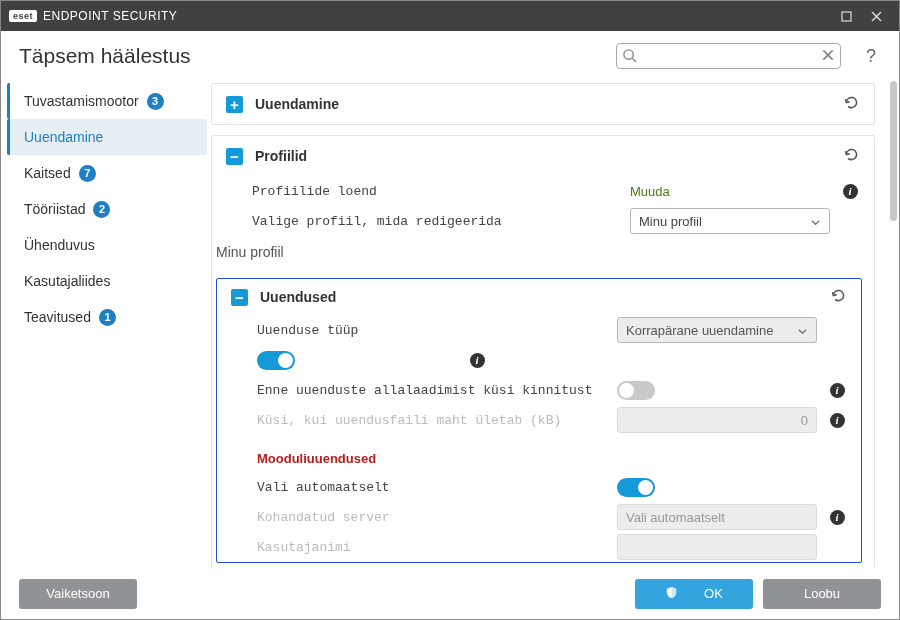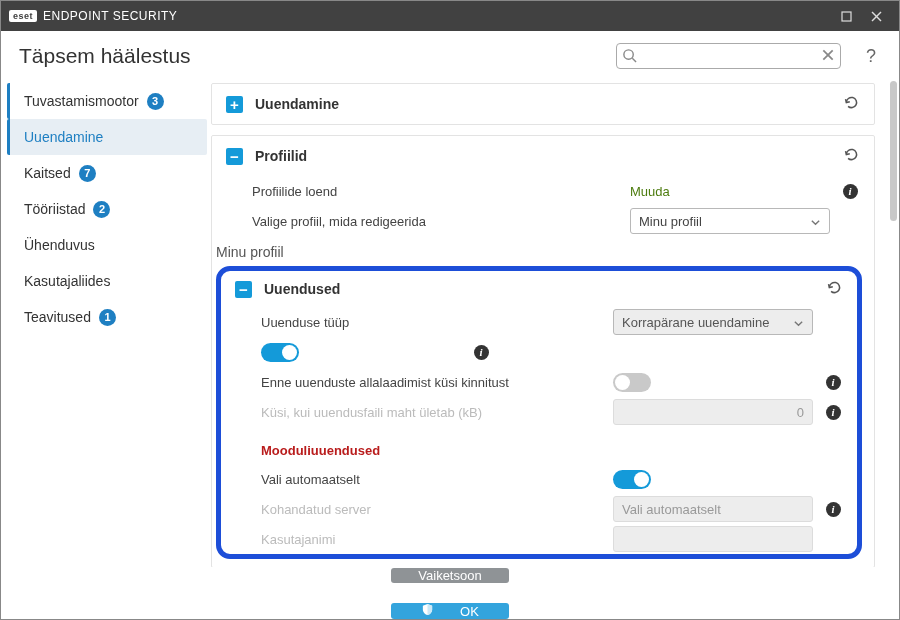--- a/index.html
+++ b/index.html
@@ -32,41 +32,41 @@
   .panel { border: 1px solid #e3e3e3; border-radius: 2px; margin: 6px 8px 10px 0; background: #fff; }
   .panel-header { display: flex; align-items: center; height: 40px; padding: 0 14px; gap: 12px; }
   .panel-header.tight { height: 36px; }
   .exp-icon { width: 17px; height: 17px; display: inline-flex; align-items: center; justify-content: center; background: #149ad9; color: #fff; font-weight: 700; font-size: 15px; border-radius: 2px; cursor: pointer; line-height: 1; }
   .exp-icon.minus::before { content: "−"; }
   .exp-icon.plus::before { content: "+"; }
   .panel-title { font-size: 14px; font-weight: 600; color: #333; flex: 1; }
   .revert-icon { color: #555; cursor: pointer; }
   .revert-icon svg { width: 17px; height: 17px; }
   .row { display: flex; align-items: center; min-height: 30px; padding: 2px 14px 2px 40px; gap: 10px; font-size: 13px; color: #444; }
-  .row .label { flex: 1; }
+  .row .label { flex: 1; font-family: Liberation Mono, monospace; }
   .row .label.disabled { color: #bbb; }
   .row .ctrl { width: 200px; display: flex; align-items: center; }
   .row .info { width: 20px; display: flex; justify-content: center; color: #333; }
   .info-icon { width: 15px; height: 15px; border-radius: 50%; background: #333; color: #fff; font-size: 11px; font-weight: 700; display: inline-flex; align-items: center; justify-content: center; font-style: italic; font-family: Georgia, serif; cursor: help; }
   .link { color: #4d7c0f; cursor: pointer; }
   .select { width: 200px; height: 26px; border: 1px solid #b8b8b8; border-radius: 3px; background: #fff; display: flex; align-items: center; padding: 0 8px; font-size: 13px; color: #444; position: relative; cursor: pointer; }
   .select.disabled { background: #ededed; color: #555; cursor: default; }
   .select .chev { position: absolute; right: 8px; top: 7px; color: #777; }
   .num-input { width: 200px; height: 26px; border: 1px solid #dcdcdc; background: #ededed; border-radius: 3px; text-align: right; padding: 0 8px; font-size: 13px; color: #999; }
   .text-input-dis { width: 200px; height: 26px; border: 1px solid #dcdcdc; background: #ededed; border-radius: 3px; padding: 0 8px; font-size: 13px; color: #999; display: flex; align-items: center; }
   .toggle { width: 38px; height: 19px; border-radius: 10px; position: relative; cursor: pointer; }
   .toggle.on { background: #149ad9; }
   .toggle.off { background: #c9c9c9; }
   .toggle .knob { position: absolute; width: 15px; height: 15px; background: #fff; border-radius: 50%; top: 2px; }
   .toggle.on .knob { right: 2px; }
   .toggle.off .knob { left: 2px; }
   .subhead { font-size: 14px; color: #555; padding: 8px 0 4px 4px; }
   .sub-title { font-weight: 600; font-size: 13px; color: #b91c1c; padding: 16px 14px 6px 40px; }
-  .nested-panel { border: 5px solid #1d4ed8; border-radius: 14px; margin: 2px 12px 8px 4px; }
-  .footer { height: 52px; border-top: 1px solid #fff; display: flex; align-items: center; padding: 0 18px; gap: 10px; flex-direction: column; }
+  .nested-panel { border: 1px solid #1d4ed8; border-radius: 2px; margin: 14px 12px 8px 4px; }
+  .footer { height: 52px; border-top: 1px solid #fff; display: flex; align-items: center; padding: 0 18px; gap: 10px; }
   .footer-spacer { flex: 1; }
   .btn { height: 30px; min-width: 118px; border-radius: 3px; font-size: 13px; display: inline-flex; align-items: center; justify-content: center; cursor: pointer; gap: 6px; border: none; }
   .btn-default { background: #8f9396; color: #fff; }
   .btn-primary { background: #33a4dd; color: #fff; gap: 26px; }
   .btn-cancel { background: #8f9396; color: #fff; }
   .shield-icon { display:inline-block; }
 </style>
 </head>
 <body>
 

